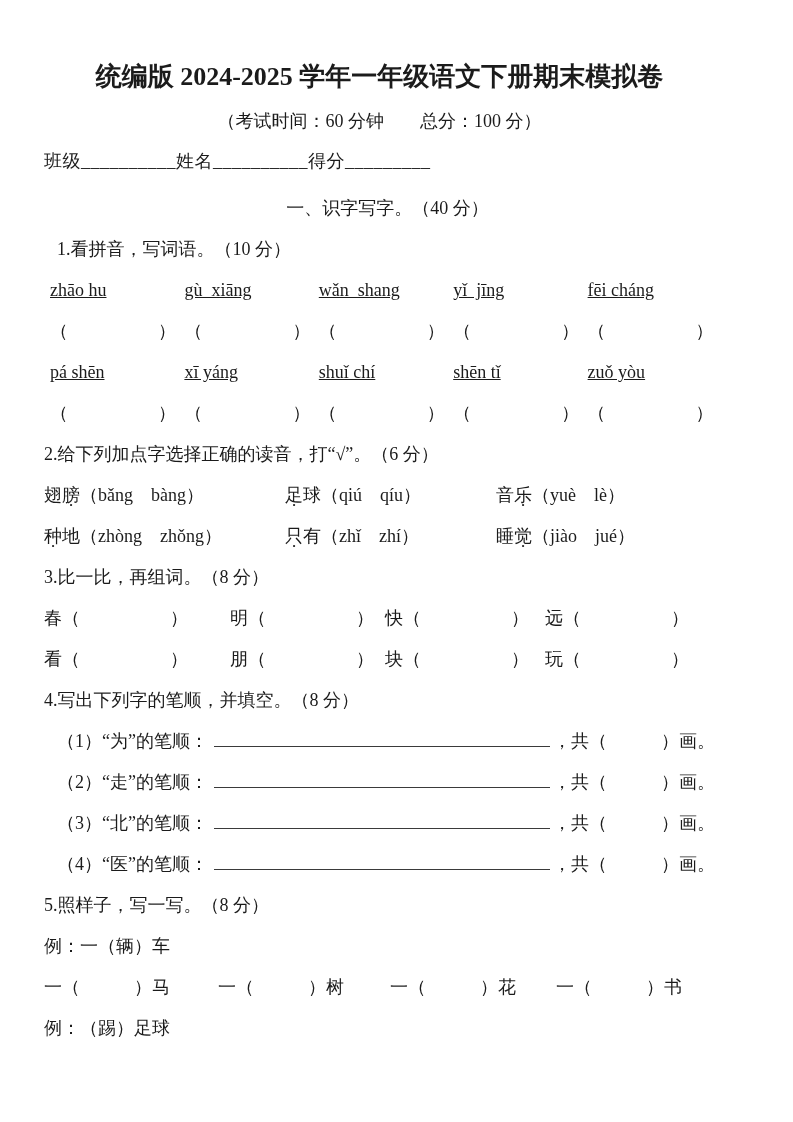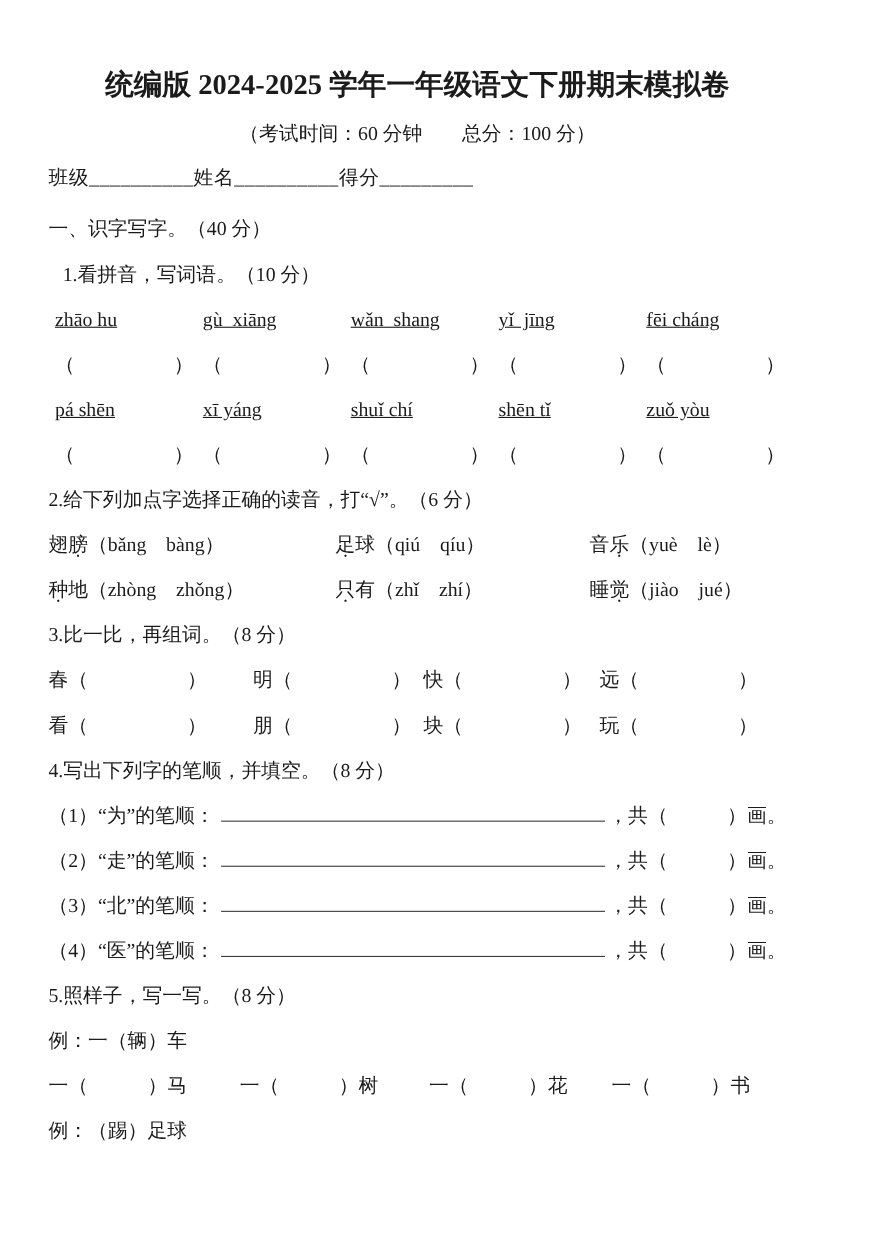--- a/index.html
+++ b/index.html
@@ -6,36 +6,36 @@
   body {
     width:793px; height:1122px; overflow:hidden;
     font-family:"Liberation Serif","DejaVu Serif",serif;
     color:#1b1b1b;
   }
   .page { box-sizing:border-box; width:793px; height:992px; padding:60px 78px 0 44px; }
   .title { font-size:26px; font-weight:700; text-align:center; line-height:34px; margin:0 0 14px 0; }
   .subtitle { font-size:18px; text-align:center; line-height:26px; margin-bottom:14px; white-space:pre; }
   .stuinfo { font-size:18px; text-align:left; line-height:26px; margin-bottom:21px; letter-spacing:.5px; }
   .ln { font-size:18px; line-height:26px; margin-bottom:15px; }
-  .sec { margin-left:0; }
+  .sec { margin-left:16px;text-align:center; }
   .indent { margin-left:13px; }
   .pingrid { display:grid; grid-template-columns:repeat(5,1fr); width:672px; margin-left:6px; }
   .pin { white-space:pre;text-decoration:underline; }
   .blank { white-space:pre; }
-  .q2grid { display:grid; grid-template-columns:241px 211px 1fr;gap:20px; }
+  .q2grid { display:grid; grid-template-columns:241px 211px 1fr; }
   .q2item { white-space:pre; }
   .dotted { position:relative; }
   .dotted::after {
     content:"•"; position:absolute; left:50%; transform:translateX(-50%);
     bottom:-0.55em; font-size:0.5em; line-height:1;
   }
   .q3grid { display:grid; grid-template-columns:186px 155px 160px 1fr; }
   .q5grid { display:grid; grid-template-columns:174px 172px 166px 1fr; }
   .cell { white-space:pre; }
-  .stroke { display:flex; align-items:baseline; margin-left:0; }
+  .stroke { display:flex; align-items:baseline; margin-left:13px; }
   .slabel { white-space:pre; }
   .wline { flex:1; border-bottom:1px solid #3a3a3a; height:1em; margin:0 3px 0 6px; }
   .ssuffix { white-space:pre; }
 </style>
 </head>
 <body>
 
 <div class="page">
 
   <h1 class="title">统编版 2024-2025 学年一年级语文下册期末模拟卷</h1>

